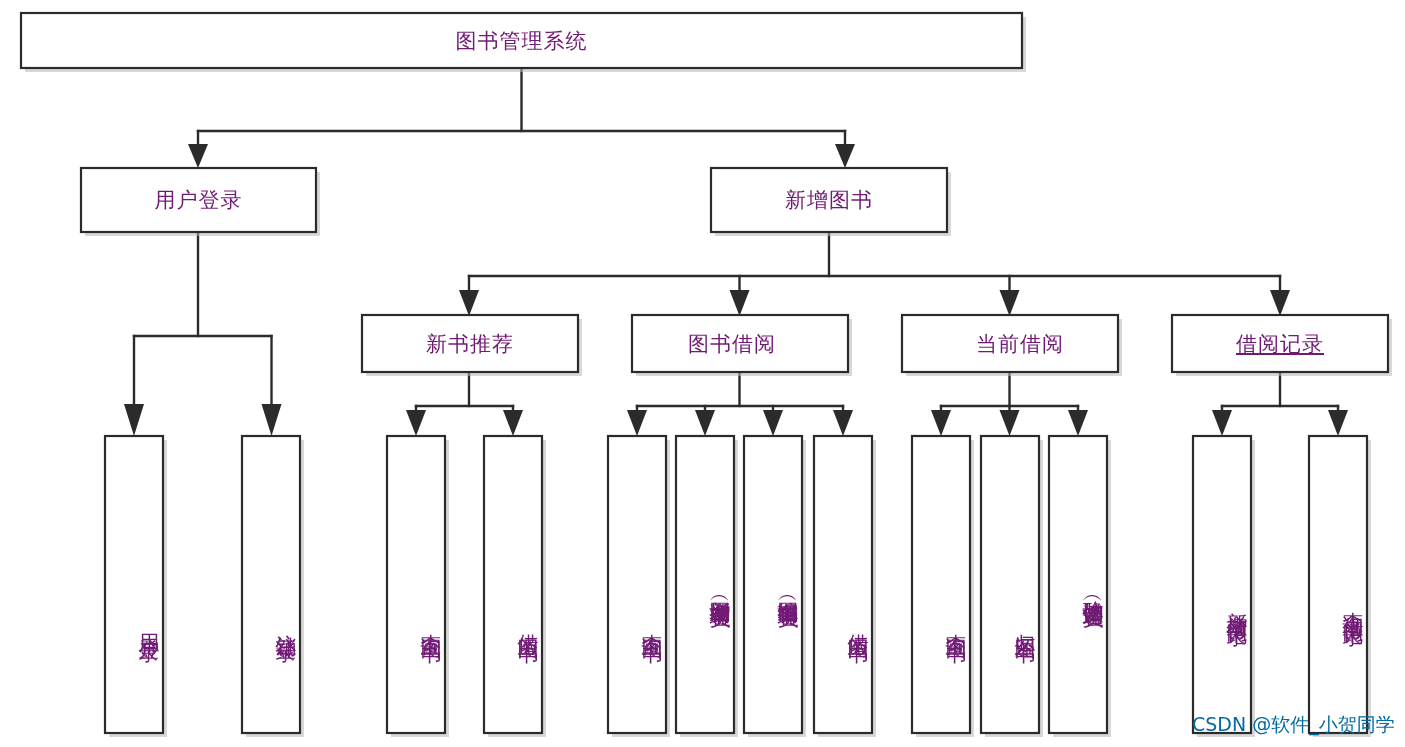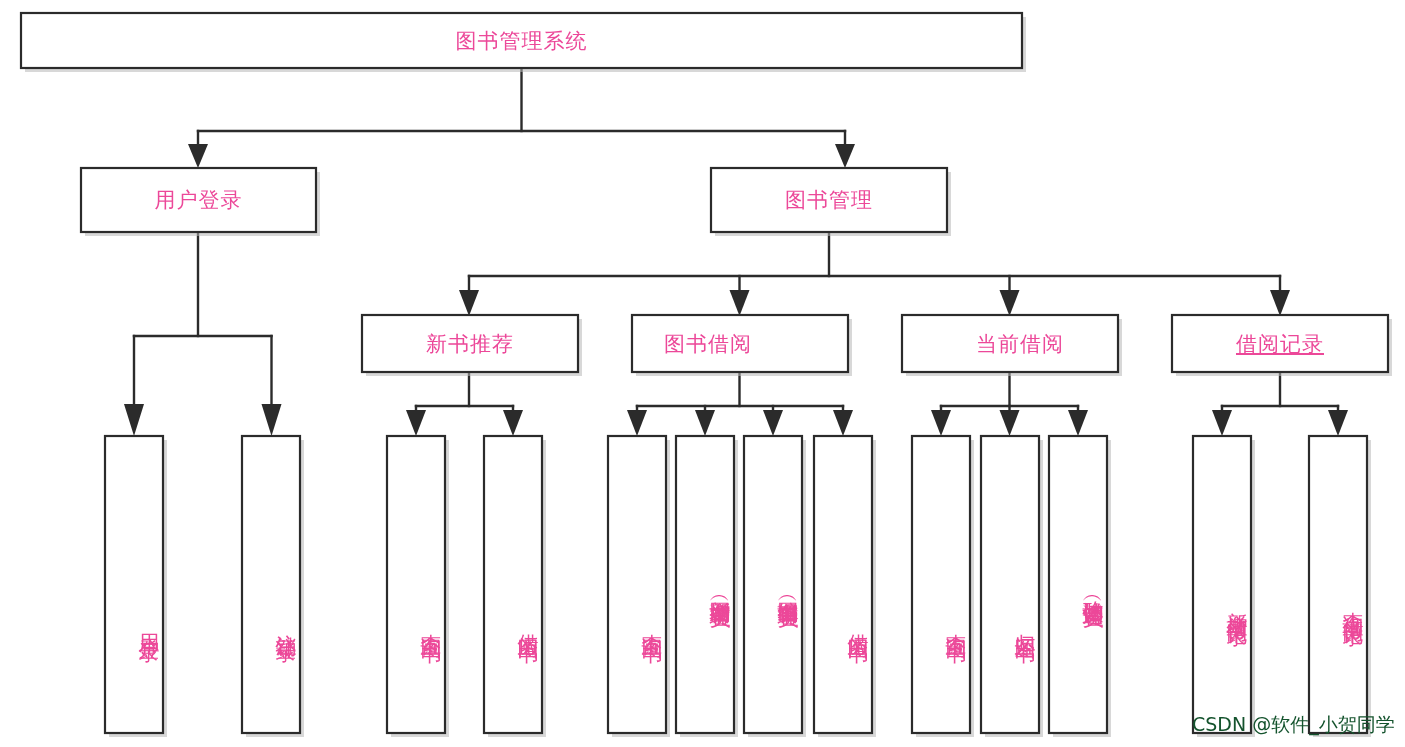--- a/index.html
+++ b/index.html
@@ -41,21 +41,21 @@
   }
   .arrow-head {
     fill: #2b2b2b;
     stroke: none;
   }
   .node-label {
     position: absolute;
     display: flex;
     align-items: center;
     justify-content: center;
-    color: #ec4899;
+    color: #701a75;
     font-family: "DejaVu Sans", "Liberation Sans", sans-serif;
     white-space: nowrap;
     pointer-events: none;
   }
   .node-label.horizontal {
     font-size: 21px;
     letter-spacing: 1px;
   }
   .node-label.vertical {
     writing-mode: vertical-rl;
@@ -67,21 +67,21 @@
     box-sizing: border-box;
   }
   .node-label.vertical.tall-text {
     letter-spacing: 1px;
   }
   .watermark {
     position: absolute;
     left: 1192px;
     top: 712px;
     font-size: 19px;
-    color: #14532d;
+    color: #0369a1;
     font-family: "DejaVu Sans", "Liberation Sans", sans-serif;
     white-space: nowrap;
     pointer-events: none;
   }
 </style>
 </head>
 <body>
 
 <div id="diagram-root">
 
@@ -210,25 +210,25 @@
 
       <rect class="node-shadow" x="1313" y="440" width="58" height="297"></rect>
       <rect class="node-box" x="1309" y="436" width="58" height="297"></rect>
     </g>
   </svg>
 
   <div class="node-label horizontal" style="left:21px; top:13px; width:1001px; height:55px;">图书管理系统</div>
 
   <div class="node-label horizontal" style="left:81px; top:168px; width:235px; height:64px;">用户登录</div>
 
-  <div class="node-label horizontal" style="left:711px; top:168px; width:236px; height:64px;">图书管理</div>
+  <div class="node-label horizontal" style="left:711px; top:168px; width:236px; height:64px;">新增图书</div>
 
   <div class="node-label horizontal" style="left:362px; top:315px; width:216px; height:57px;text-align:right;">新书推荐</div>
 
-  <div class="node-label horizontal" style="left:600px; top:315px; width:216px; height:57px;font-family:Liberation Serif, serif;">图书借阅</div>
+  <div class="node-label horizontal" style="left:624px; top:315px; width:216px; height:57px;font-family:Liberation Serif, serif;">图书借阅</div>
 
   <div class="node-label horizontal" style="left:902px; top:315px; width:236px; height:57px;border-radius:12px;">当前借阅</div>
 
   <div class="node-label horizontal" style="left:1172px; top:315px; width:216px; height:57px;text-decoration:underline;">借阅记录</div>
 
   <div class="node-label vertical" style="left:105px; top:436px; width:58px; height:297px; padding-top:76px;">用户登录</div>
 
   <div class="node-label vertical" style="left:242px; top:436px; width:58px; height:297px; padding-top:76px;">注销登录</div>
 
   <div class="node-label vertical" style="left:387px; top:436px; width:58px; height:297px; padding-top:76px;">查询图书</div>

